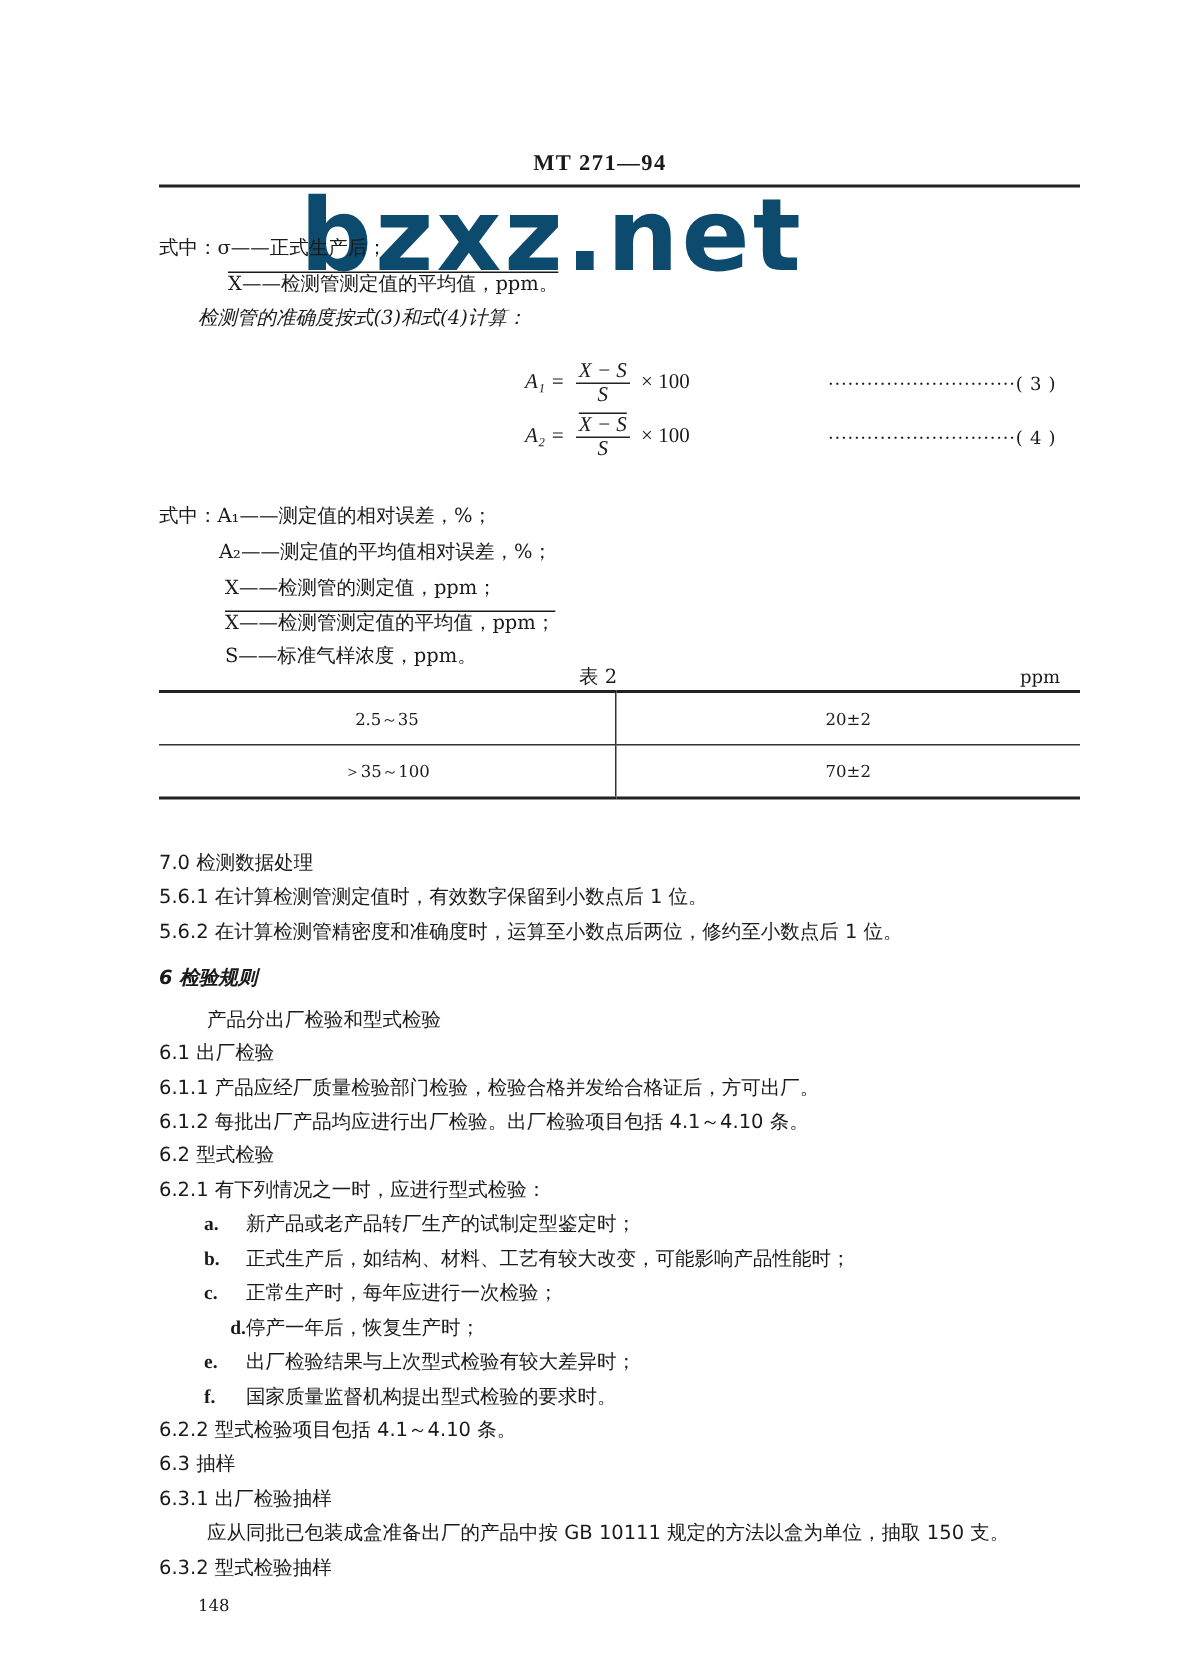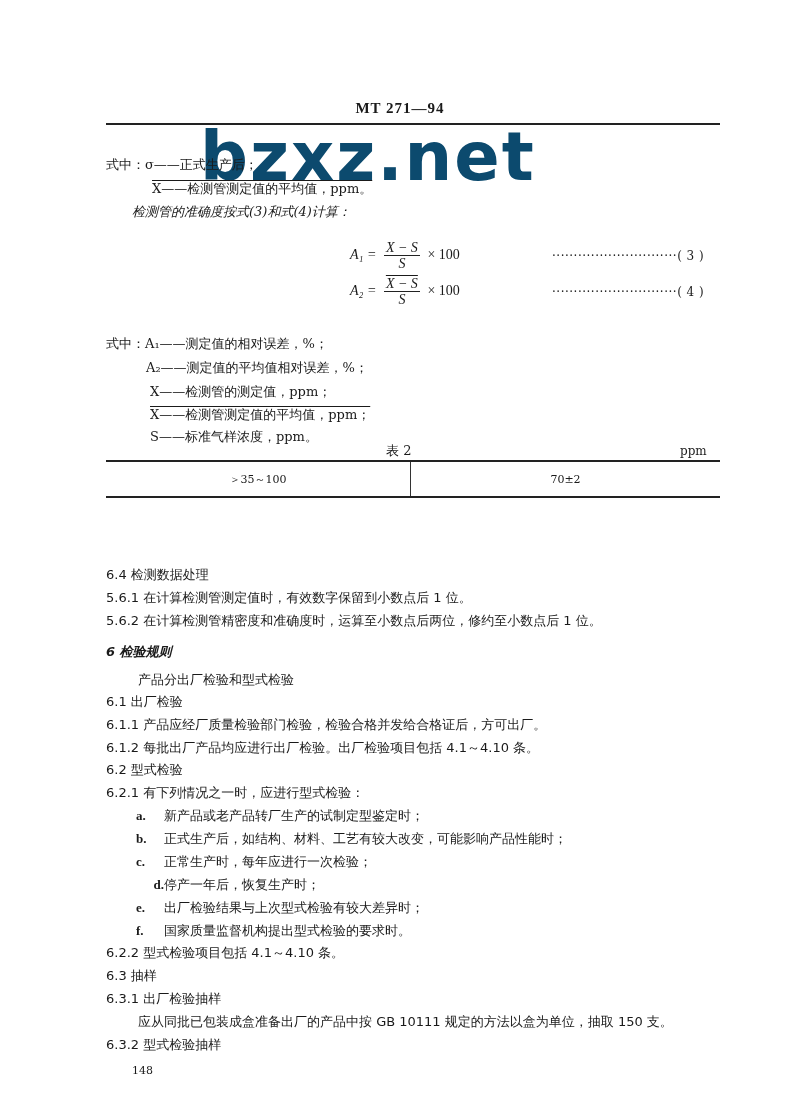--- a/index.html
+++ b/index.html
@@ -68,27 +68,31 @@
 <div class="abs t" style="left:146px;top:359px;">A₂——测定值的平均值相对误差，%；</div>
 <div class="abs t" style="left:150px;top:383px;">X——检测管的测定值，ppm；</div>
 <div class="abs t" style="left:150px;top:406px;"><span class="over">X——检测管测定值的平均值，ppm；</span></div>
 <div class="abs t" style="left:150px;top:428px;">S——标准气样浓度，ppm。</div>
 
 <div class="abs t" style="left:386px;top:442px;">表 2</div>
 <div class="abs t" style="left:680px;top:444px;font-size:12px;">ppm</div>
 <table class="t2">
   <tbody>
   <tr>
+    <td class="c1">2.5～35</td>
+    <td>20±2</td>
+  </tr>
+  <tr>
     <td class="c1">＞35～100</td>
     <td>70±2</td>
   </tr>
 </tbody>
   </table>
 
-<div class="abs sec" style="left:106px;top:566px;">6.4  检测数据处理</div>
+<div class="abs sec" style="left:106px;top:566px;">7.0  检测数据处理</div>
 <div class="abs sec" style="left:106px;top:589px;">5.6.1  在计算检测管测定值时，有效数字保留到小数点后 1 位。</div>
 <div class="abs sec" style="left:106px;top:612px;">5.6.2  在计算检测管精密度和准确度时，运算至小数点后两位，修约至小数点后 1 位。</div>
 <div class="abs sec bold" style="left:106px;top:643px;">6  检验规则</div>
 <div class="abs sec" style="left:138px;top:671px;">产品分出厂检验和型式检验</div>
 <div class="abs sec" style="left:106px;top:693px;">6.1  出厂检验</div>
 <div class="abs sec" style="left:106px;top:716px;">6.1.1  产品应经厂质量检验部门检验，检验合格并发给合格证后，方可出厂。</div>
 <div class="abs sec" style="left:106px;top:739px;">6.1.2  每批出厂产品均应进行出厂检验。出厂检验项目包括 4.1～4.10 条。</div>
 <div class="abs sec" style="left:106px;top:761px;">6.2  型式检验</div>
 <div class="abs sec" style="left:106px;top:784px;">6.2.1  有下列情况之一时，应进行型式检验：</div>
 

